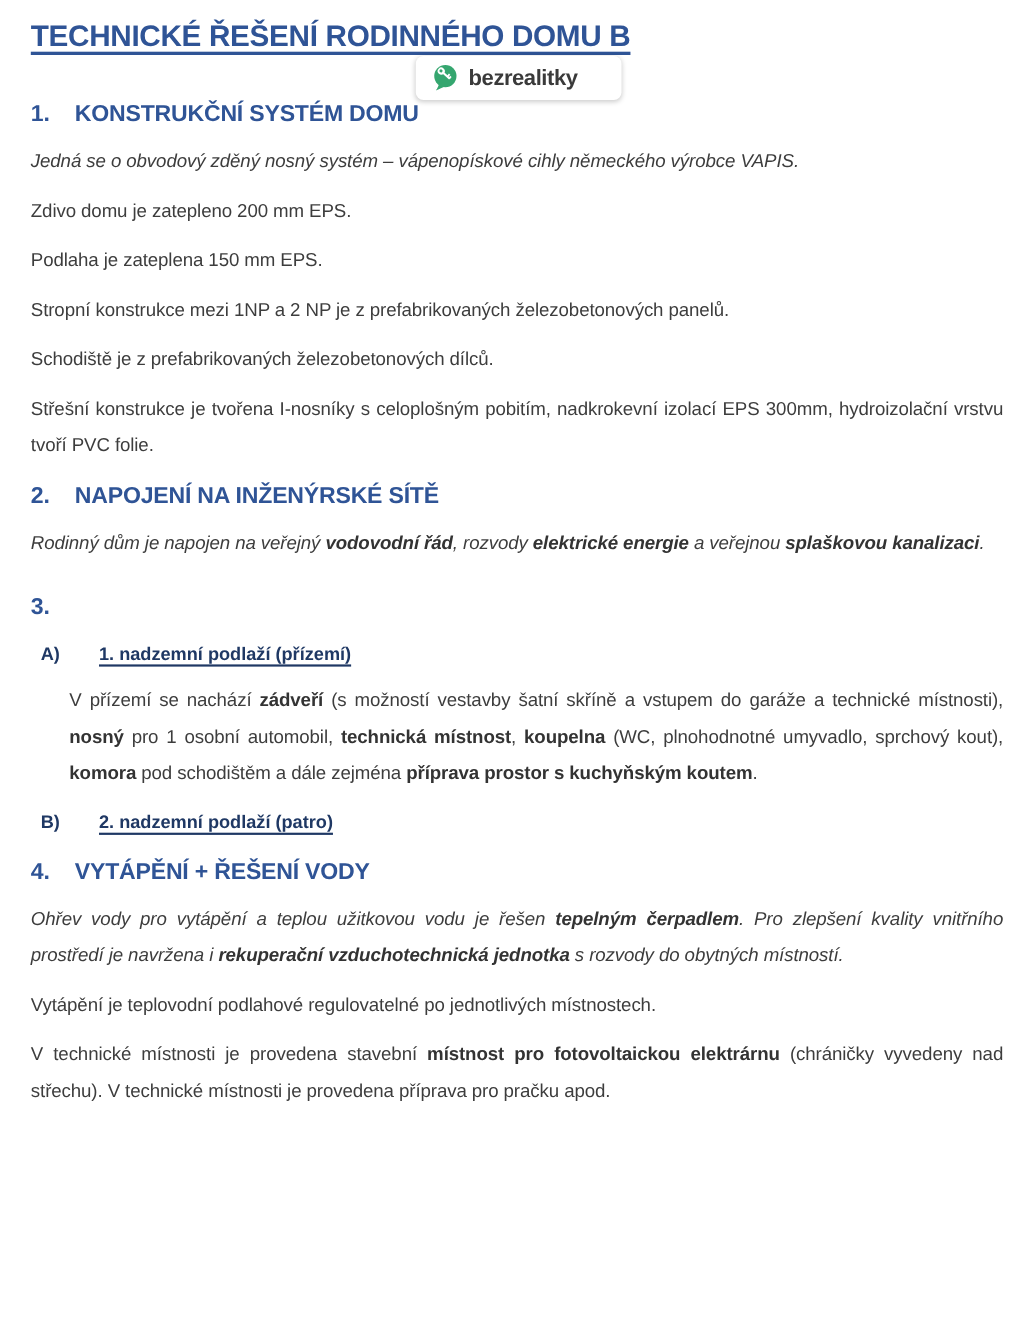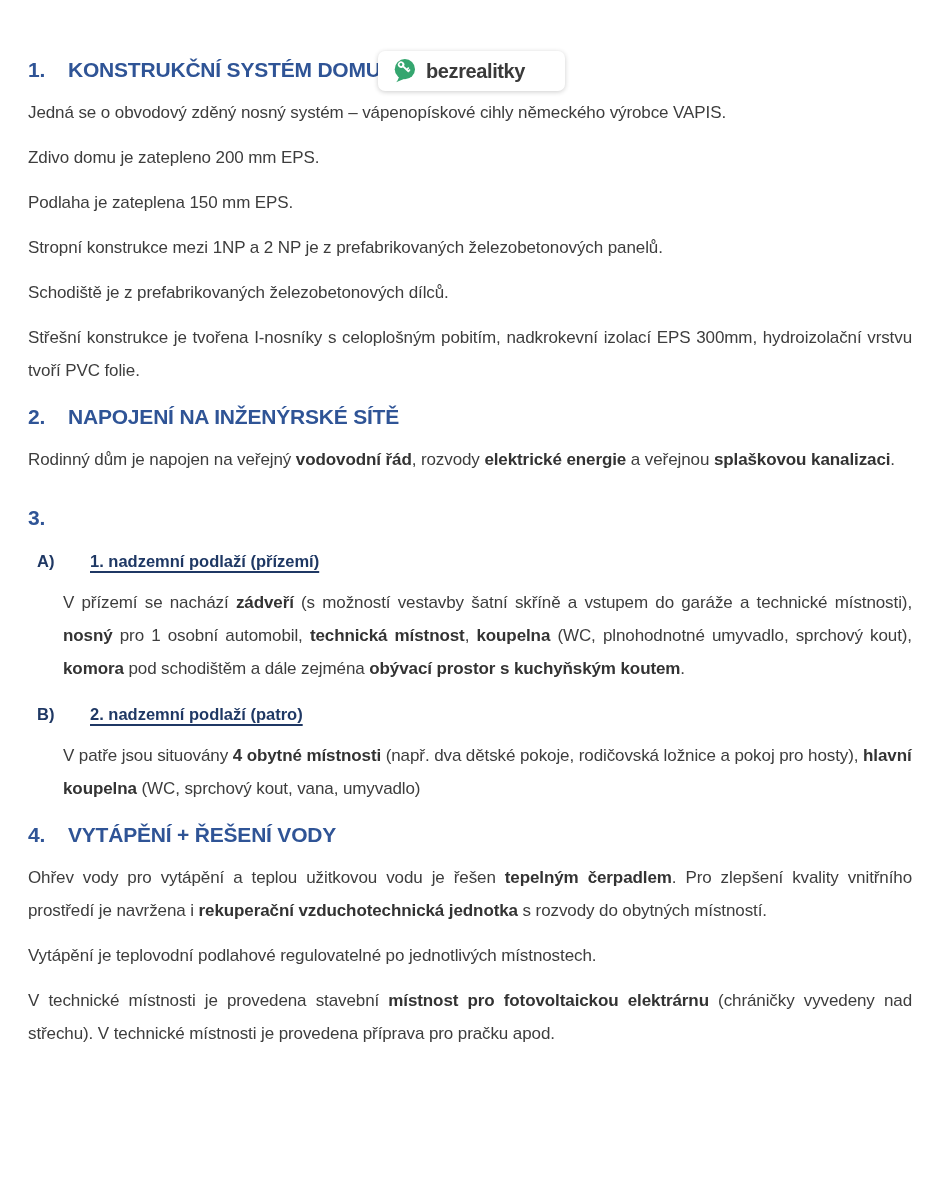--- a/index.html
+++ b/index.html
@@ -61,21 +61,21 @@
   .sh.s1{margin-top:40px;}
   .sh.s2{margin-top:16px;}
   .sh.s3{margin-top:28px;}
   .sh.s4{margin-top:16px;}
   .para{
     margin:12px 0 0 0;
     font-size:17px;
     line-height:33px;
     letter-spacing:-0.1px;
   }
-  .sh + .para{}
+  .sh + .para{font-style:italic;}
   .sub + .para{margin-top:10px;}
   .para.indent{margin-left:35px;}
   .para.justify{text-align:justify;text-justify:inter-word;}
   .sub{
     display:flex;
     margin-top:14px;
     font-size:16.5px;
     font-weight:bold;
     line-height:30px;
   }
@@ -91,20 +91,21 @@
     text-underline-offset:4px;
     margin-left:20px;
   }
   .para b{font-weight:bold;color:#333333;}
 </style>
 </head>
 <body>
 
 <div class="page">
 
+  <div class="doc-title">TECHNICKÉ ŘEŠENÍ RODINNÉHO DOMU B</div>
 
   <div class="logo-card">
     <svg width="27" height="30" viewBox="0 0 36 36" aria-hidden="true">
       <circle cx="18.5" cy="15.5" r="13.5" fill="var(--logo-green)"></circle>
       <path d="M7 33 C9.5 29.5 11 26 11.5 21.5 L20 27.6 C15.5 29.2 10.5 31.4 7 33 Z" fill="var(--logo-green)"></path>
       <g transform="translate(13.5,9.5) rotate(-48)">
         <circle cx="0" cy="0" r="4.3" fill="#ffffff"></circle>
         <circle cx="0" cy="-0.4" r="1.9" fill="var(--logo-green)"></circle>
         <rect x="-1.3" y="3" width="2.6" height="11" fill="#ffffff"></rect>
         <rect x="0" y="9" width="4" height="2.2" fill="#ffffff"></rect>
@@ -130,26 +131,25 @@
         <span>NAPOJENÍ NA INŽENÝRSKÉ SÍTĚ</span>
       </div>
       <p class="para justify">Rodinný dům je napojen na veřejný <b>vodovodní řád</b>, rozvody <b>elektrické energie</b> a  veřejnou <b>splaškovou kanalizaci</b>.</p>
       <div class="sh s3">
         <span class="h-num">3.</span>
       </div>
       <div class="sub">
         <span class="sub-label">A)</span>
         <span class="sub-title">1. nadzemní podlaží (přízemí)</span>
       </div>
-      <p class="para indent justify">V přízemí se nachází <b>zádveří</b> (s možností vestavby šatní skříně a vstupem do garáže a technické místnosti), <b>nosný</b> pro 1 osobní automobil, <b>technická místnost</b>, <b>koupelna</b> (WC, plnohodnotné umyvadlo, sprchový kout), <b>komora</b> pod schodištěm a dále zejména <b>obývací prostor s kuchyňským koutem</b>.</p>
+      <p class="para indent justify">V přízemí se nachází <b>zádveří</b> (s možností vestavby šatní skříně a vstupem do garáže a technické místnosti), <b>nosný</b> pro 1 osobní automobil, <b>technická místnost</b>, <b>koupelna</b> (WC, plnohodnotné umyvadlo, sprchový kout), <b>komora</b> pod schodištěm a dále zejména <b>příprava prostor s kuchyňským koutem</b>.</p>
       <div class="sub">
         <span class="sub-label">B)</span>
         <span class="sub-title">2. nadzemní podlaží (patro)</span>
       </div>
-      <p class="para indent">V patře jsou situovány <b>4 obytné místnosti</b> (např. dva dětské pokoje, rodičovská ložnice a pokoj pro hosty), <b>hlavní koupelna</b> (WC, sprchový kout, vana, umyvadlo)</p>
       <div class="sh s4">
         <span class="h-num">4.</span>
         <span>VYTÁPĚNÍ + ŘEŠENÍ VODY</span>
       </div>
       <p class="para justify">Ohřev vody pro vytápění a teplou užitkovou vodu je řešen <b>tepelným čerpadlem</b>. Pro zlepšení kvality vnitřního prostředí je navržena i <b>rekuperační vzduchotechnická jednotka</b> s rozvody do obytných místností.</p>
       <p class="para">Vytápění je teplovodní podlahové regulovatelné po jednotlivých místnostech.</p>
       <p class="para justify">V technické místnosti je provedena stavební <b>místnost pro fotovoltaickou elektrárnu</b> (chráničky vyvedeny nad střechu). V technické místnosti je provedena příprava pro pračku apod.</p>
     </div>
 
 </div>

